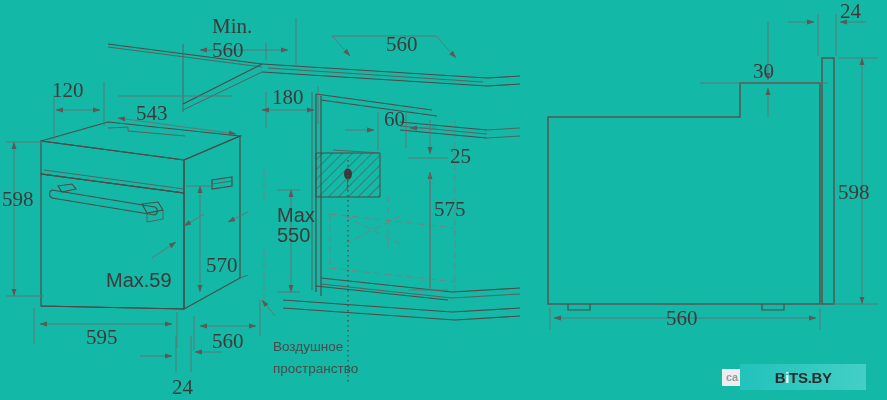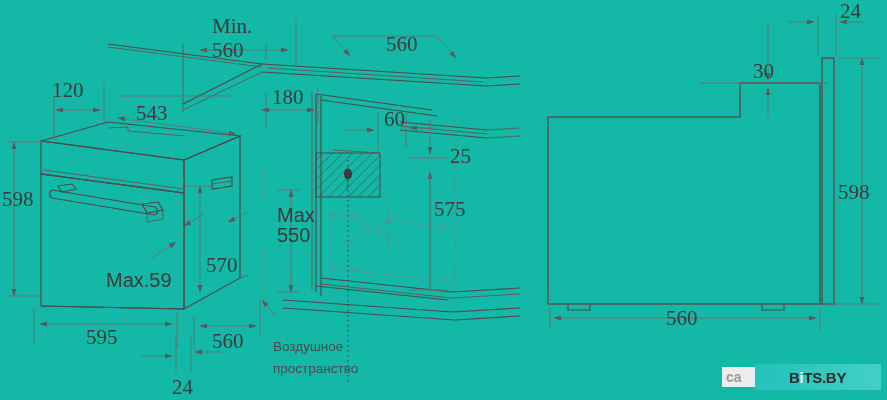--- a/index.html
+++ b/index.html
@@ -54,25 +54,25 @@
   #watermark {
     position: absolute;
     left: 722px;
     top: 364px;
     display: flex;
     align-items: center;
     height: 26px;
   }
   #wm-ghost {
     font-family: "Liberation Sans", sans-serif;
-    font-size: 14px;
+    font-size: 11px;
     font-weight: 700;
     color: #9a9a9a;
     background: #ededed;
-    padding: 3px 13px 3px 4px;
+    padding: 3px 2px 3px 4px;
     letter-spacing: 0px;
     line-height: 1;
   }
   #wm-chip {
     background: linear-gradient(90deg, #23c2bb 0%, #2fc8c0 45%, #45cfc6 100%);
     height: 26px;
     width: 126px;
     display: flex;
     align-items: center;
     justify-content: center;

